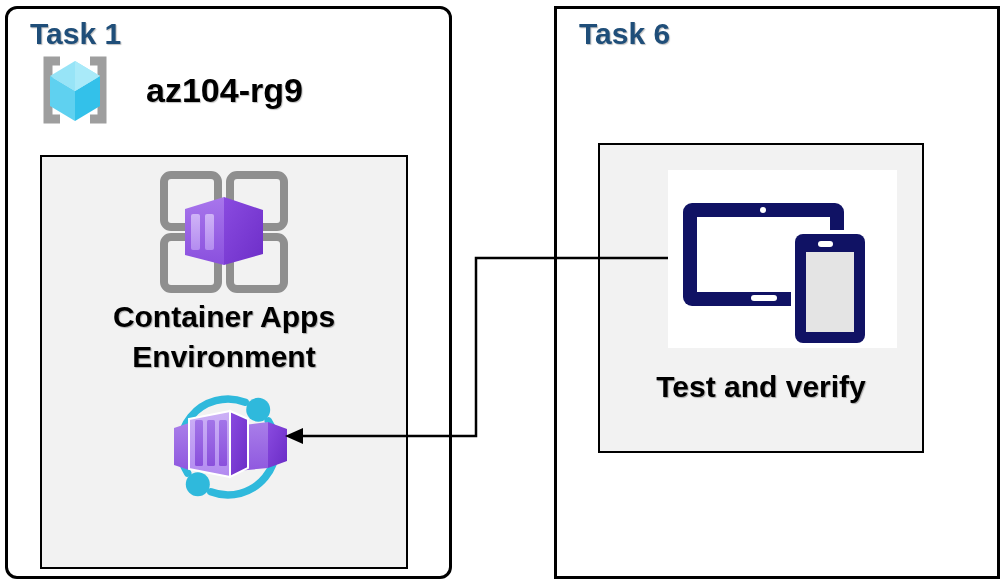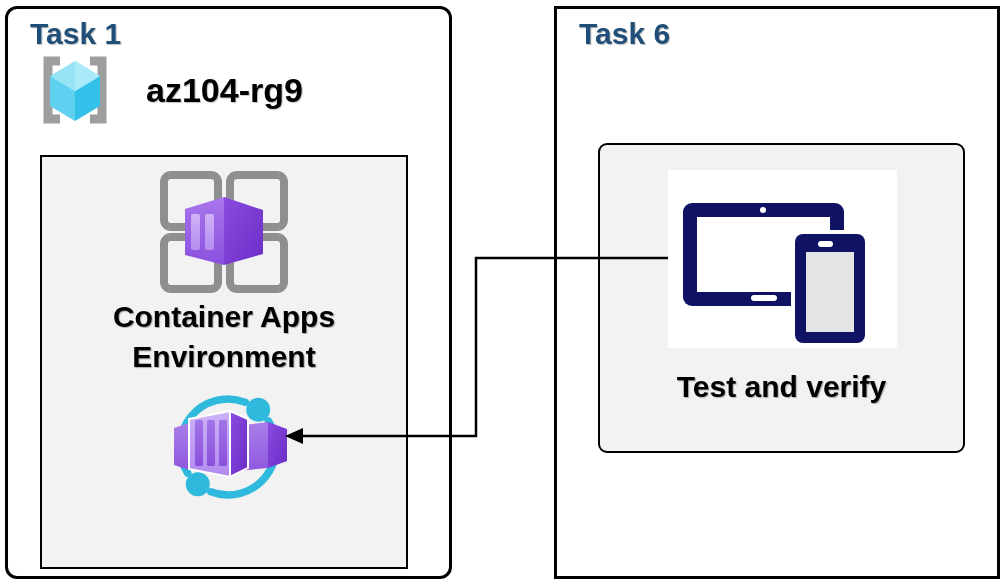--- a/index.html
+++ b/index.html
@@ -24,21 +24,21 @@
   }
   #rg-name{
     font-size:34px;font-weight:bold;color:#000;
     text-shadow:1px 1px 1px rgba(0,0,0,0.25);
   }
   .inner-box{
     position:absolute;background:#F2F2F2;border:2px solid #000;
     box-sizing:border-box;
   }
   #inner1{left:32px;top:134px;width:368px;height:414px;margin-top:12px;}
-  #inner2{left:41px;top:134px;width:367px;height:310px;border-radius:9px;}
+  #inner2{left:41px;top:134px;width:326px;height:310px;}
   .diagram-label{
     position:absolute;left:0;right:0;text-align:center;
     font-size:30px;line-height:40px;font-weight:bold;color:#000;
     text-shadow:1px 1px 1px rgba(0,0,0,0.3);
   }
   .diagram-label span{display:inline-block;max-width:320px;}
   #cae-label{top:140px;}
   #ca-label{top:352px;}
   #t2-label{top:222px;}
   #cae-icon{position:absolute;left:50%;top:14px;transform:translateX(-50%);}

